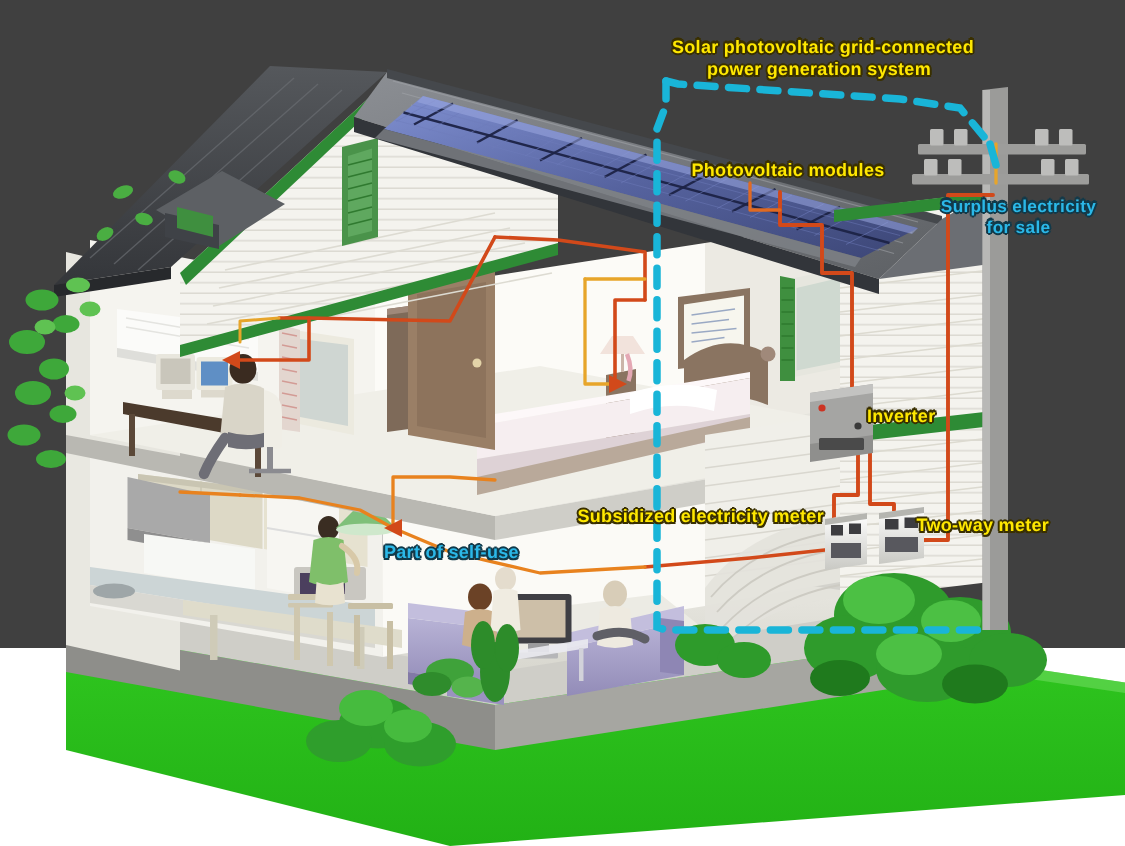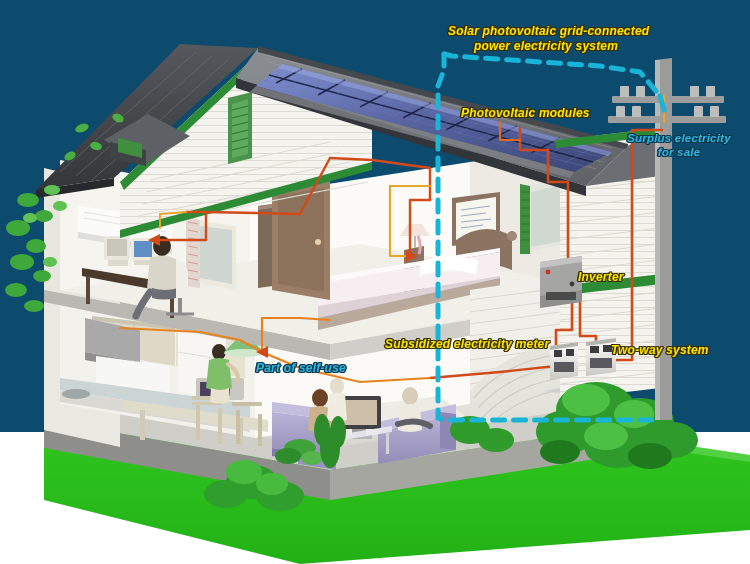--- a/index.html
+++ b/index.html
@@ -2,21 +2,21 @@
 <html><head>
 <meta charset="utf-8">
 <style>
   * { box-sizing: border-box; margin: 0; padding: 0; }
   html, body {
     width: 750px; height: 564px;
     background: #ffffff;
     font-family: "Liberation Sans", sans-serif;
     overflow: hidden;
   }
-  #scene { position: relative; width: 750px; height: 432px; background: #0c4a6e; font-style: italic; }
+  #scene { position: relative; width: 750px; height: 432px; background: #404040; }
 
   
   .label {
     position: absolute;
     font-weight: bold;
     white-space: nowrap;
     line-height: 1.25;
     letter-spacing: .2px;
   }
   .label.yellow {
@@ -667,31 +667,31 @@
       <path d="M444 54 L452 56 L600 66 L640 72 L660 96"></path>
     </g>
 
     <g fill="none" stroke="#19b5d8" stroke-width="5" stroke-linecap="round">
       <path d="M660 96 L664 110"></path>
     </g>
   </svg>
 
   <div class="label yellow c" style="left:448px; top:24px; width:196px; font-size:12px;">
     <div>Solar photovoltaic grid-connected</div>
-    <div>power electricity system</div>
+    <div>power generation system</div>
   </div>
 
   <div class="label cyan c" style="left:622px; top:131px; width:114px; font-size:11.5px;">
     <div>Surplus electricity</div>
     <div>for sale</div>
   </div>
 
   <div class="label yellow" style="left:461px; top:106px; font-size:12px;">Photovoltaic modules</div>
 
   <div class="label yellow" style="left:578px; top:270px; font-size:12px;text-align:center;">Inverter</div>
 
   <div class="label yellow" style="left:385px; top:337px; font-size:12px;">Subsidized electricity meter</div>
 
-  <div class="label yellow" style="left:611px; top:343px; font-size:12px;">Two-way system</div>
+  <div class="label yellow" style="left:611px; top:343px; font-size:12px;">Two-way meter</div>
 
   <div class="label cyan" style="left:256px; top:361px; font-size:12px;text-align:center;">Part of self-use</div>
 
 </div>
 
 </body></html>

